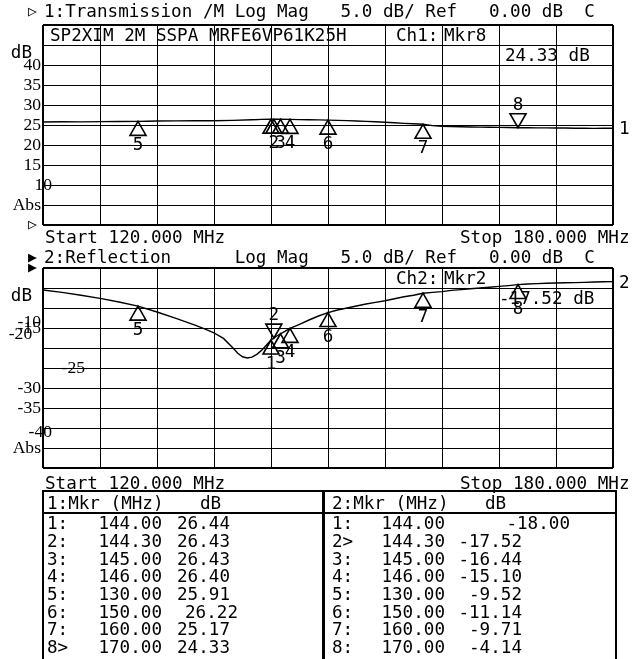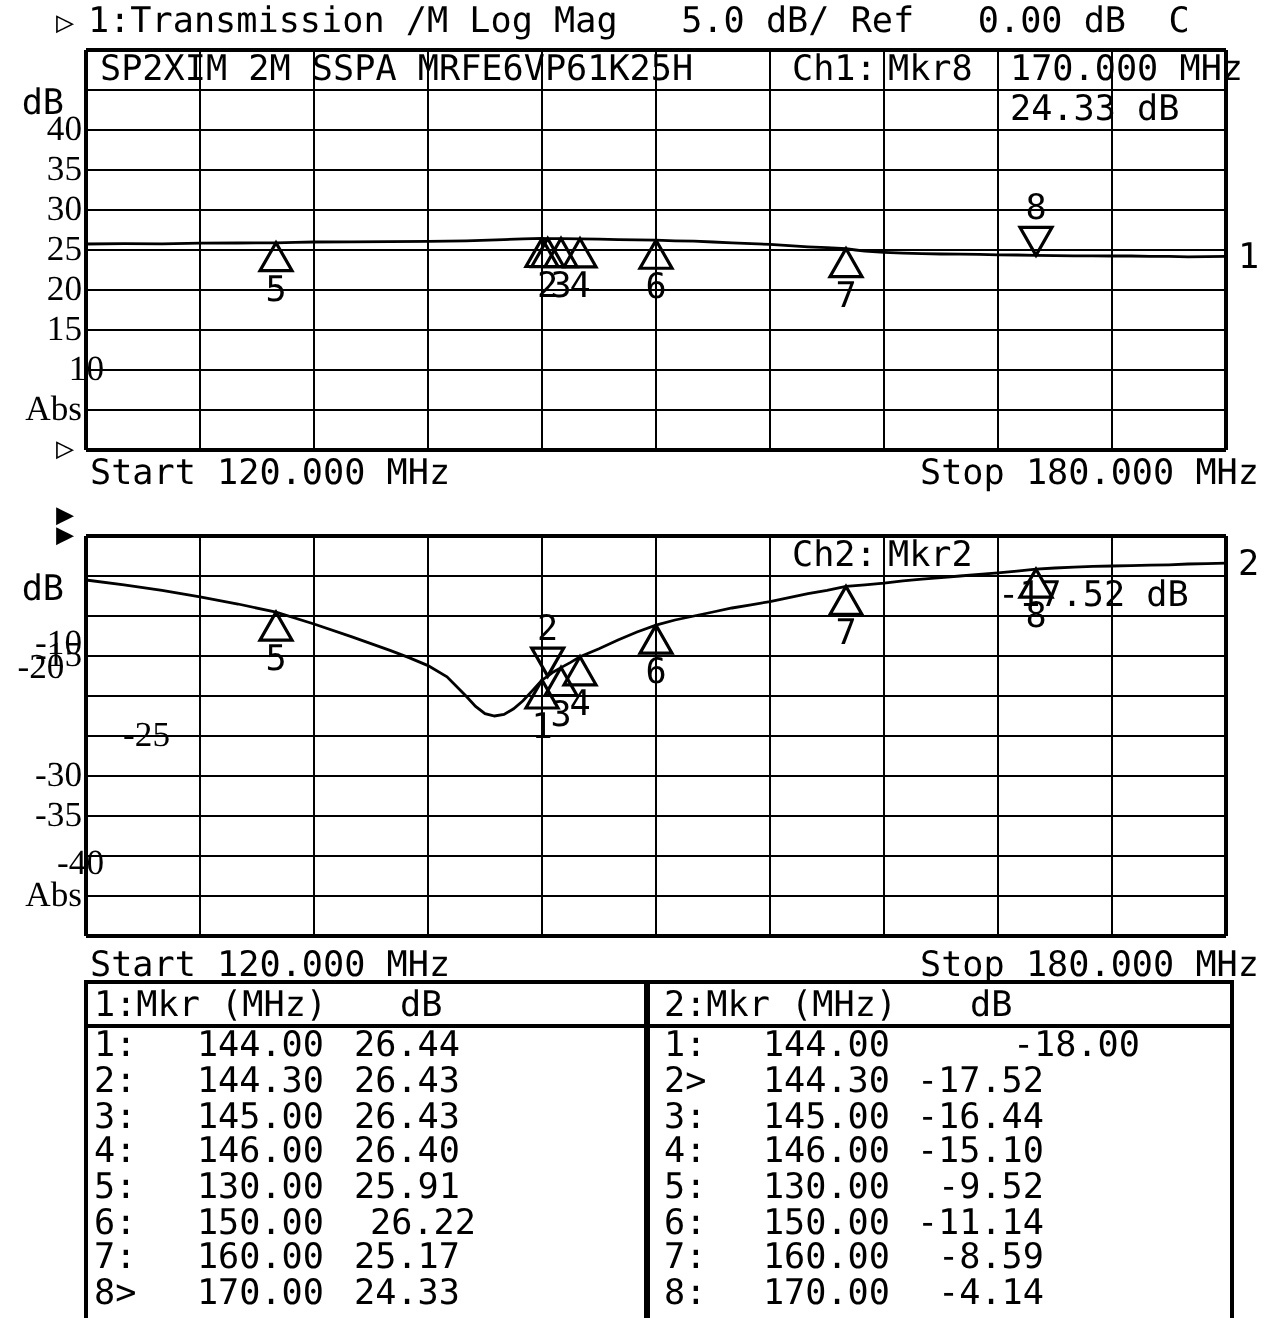--- a/index.html
+++ b/index.html
@@ -22,21 +22,20 @@
 
 <div class="screen">
 
   <span class="tri" style="left:28px;top:4px;">▷</span>
   <div class="t" style="left:44px;top:3px;">1:Transmission /M Log Mag   5.0 dB/ Ref   0.00 dB  C</div>
 
   <div class="t" style="left:50px;top:27px;">SP2XIM 2M SSPA MRFE6VP61K25H</div>
 
   <div class="t" style="left:396px;top:27px;">Ch1:</div>
   <div class="t" style="left:444px;top:27px;">Mkr8</div>
-  <div class="t" style="left:505px;top:27px;">170.000 MHz</div>
   <div class="t" style="left:505px;top:47px;">24.33 dB</div>
 
   <div class="yaxis" id="yaxis-0" style="top:25px;height:205px;">
       <div class="unit" style="top: 19px;">dB</div>
       <div class="tick" style="top: 31px;">40</div>
       <div class="tick" style="top: 51px;">35</div>
       <div class="tick" style="top: 71px;">30</div>
       <div class="tick" style="top: 91px;">25</div>
       <div class="tick" style="top: 111px;">20</div>
       <div class="tick" style="top: 131px;">15</div>
@@ -102,20 +101,21 @@
       <g>
         <path d="M467,88.68 L483,88.68 L475,102.68 Z" fill="none" stroke="#000000" stroke-width="1.6"></path>
         <text x="475" y="84.68" text-anchor="middle">8</text>
       </g>
     </svg>
 
   <div class="t" style="left:45px;top:229px;">Start 120.000 MHz</div>
   <div class="t" style="left:460px;top:229px;">Stop 180.000 MHz</div>
 
   <span class="tri" style="left:28px;top:250px;">▶</span>
+  <div class="t" style="left:44px;top:249px;">2:Reflection      Log Mag   5.0 dB/ Ref   0.00 dB  C</div>
 
   <div class="t" style="left:396px;top:270px;">Ch2:</div>
   <div class="t" style="left:444px;top:270px;">Mkr2</div>
   <div class="t" style="left:499px;top:290px;">-17.52 dB</div>
 
   <div class="yaxis" id="yaxis-1" style="top:268px;height:205px;">
       <div class="unit" style="top: 19px;">dB</div>
       <div class="tick" style="top: 45px;">-10</div>
       <div class="tick" style="top: 51px;">-15</div>
       <div class="tick" style="top: 57px; text-align: center;">-20</div>
@@ -238,19 +238,19 @@
       <div class="cell num" style="left:14px;top:76px;width:106px;">146.00</div>
       <div class="cell num" style="left:120px;top:76px;width:77px;">-15.10</div>
     <div class="cell" style="left:7px;top:94px;">5:</div>
       <div class="cell num" style="left:14px;top:94px;width:106px;">130.00</div>
       <div class="cell num" style="left:120px;top:94px;width:77px;">-9.52</div>
     <div class="cell" style="left:7px;top:112px;">6:</div>
       <div class="cell num" style="left:14px;top:112px;width:106px;">150.00</div>
       <div class="cell num" style="left:120px;top:112px;width:77px;">-11.14</div>
     <div class="cell" style="left:7px;top:129px;">7:</div>
       <div class="cell num" style="left:14px;top:129px;width:106px;">160.00</div>
-      <div class="cell num" style="left:120px;top:129px;width:77px;">-8.59</div>
+      <div class="cell num" style="left:120px;top:129px;width:77px;">-9.71</div>
     <div class="cell" style="left:7px;top:147px;">8:</div>
       <div class="cell num" style="left:14px;top:147px;width:106px;">170.00</div>
       <div class="cell num" style="left:120px;top:147px;width:77px;">-4.14</div>
   </div>
 
 </div>
 
 </body></html>

